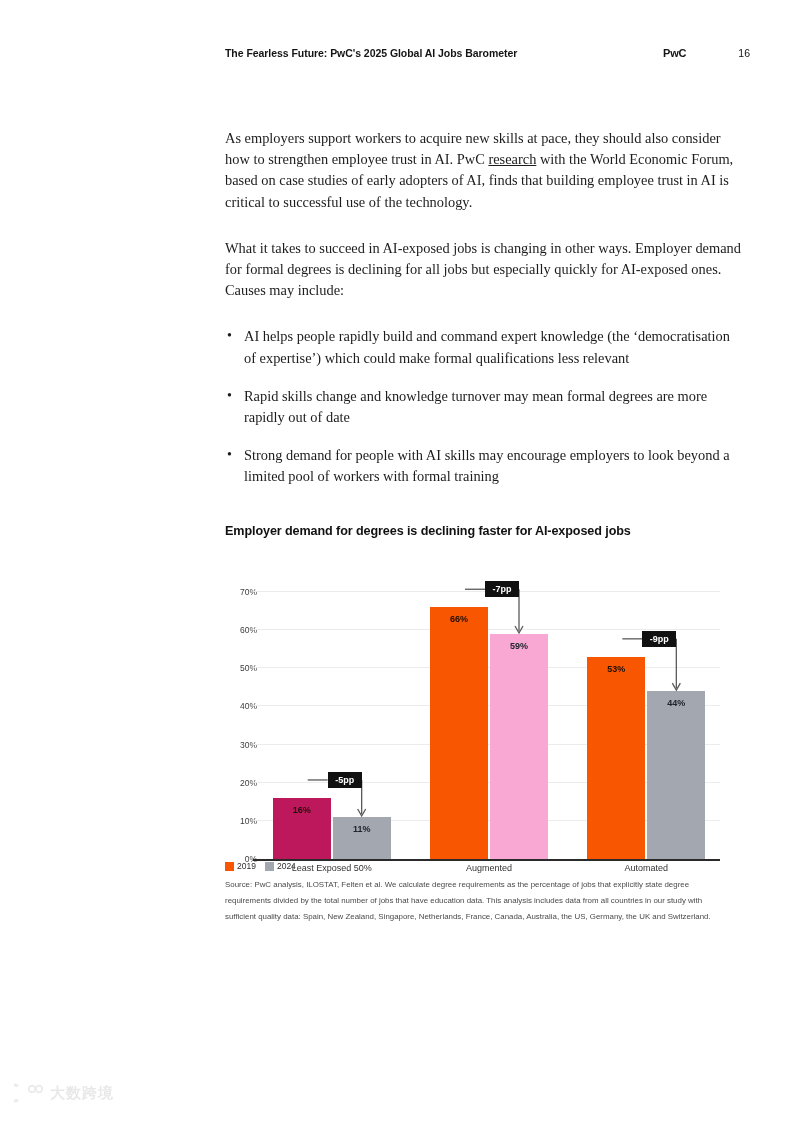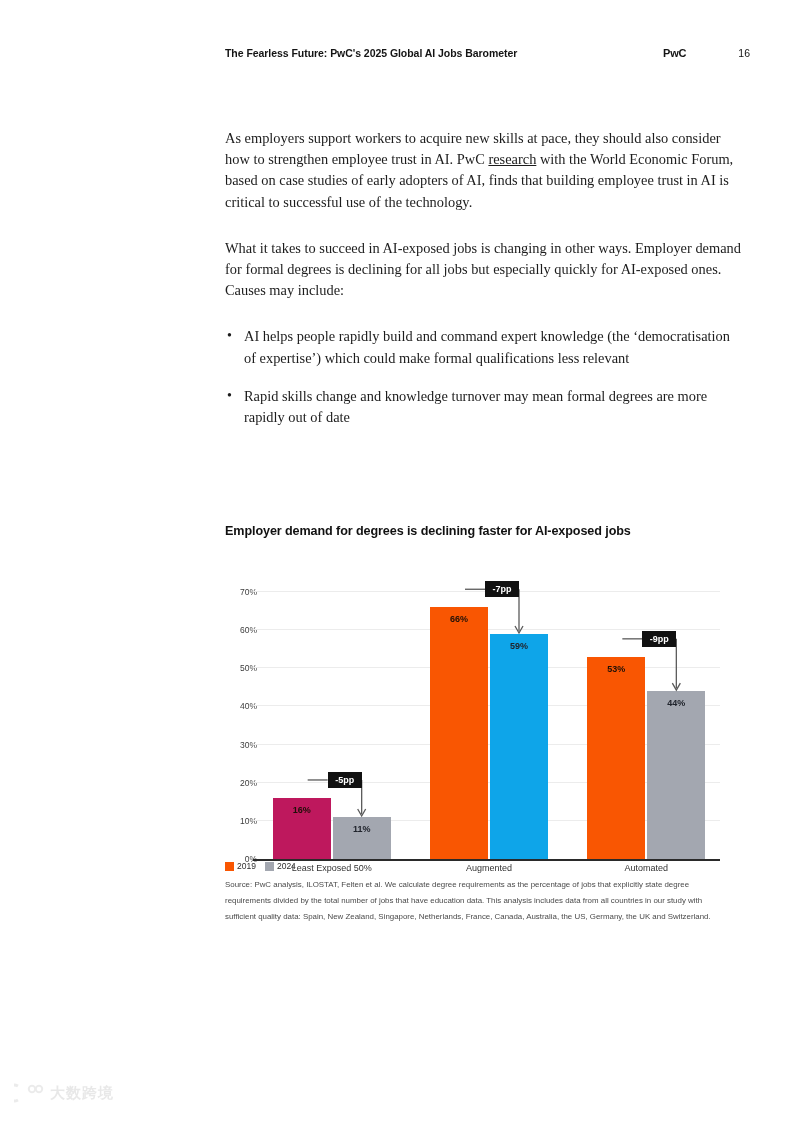--- a/index.html
+++ b/index.html
@@ -290,20 +290,21 @@
 
 <div class="content">
 
   <p class="para"><span>As employers support workers to acquire new skills at pace, they should also consider how to strengthen employee trust in AI. PwC </span><a class="link" href="#">research</a><span> with the World Economic Forum, based on case studies of early adopters of AI, finds that building employee trust in AI is critical to successful use of the technology.</span></p>
 
   <p class="para">What it takes to succeed in AI-exposed jobs is changing in other ways. Employer demand for formal degrees is declining for all jobs but especially quickly for AI-exposed ones. Causes may include:</p>
 
   <ul class="bullets">
     <li class="bullet">AI helps people rapidly build and command expert knowledge (the ‘democratisation of expertise’) which could make formal qualifications less relevant</li>
     <li class="bullet">Rapid skills change and knowledge turnover may mean formal degrees are more rapidly out of date</li>
+    <li class="bullet">Strong demand for people with AI skills may encourage employers to look beyond a limited pool of workers with formal training</li>
   </ul>
 
 </div>
 
 <div class="chart-block">
   <div class="chart-title">Employer demand for degrees is declining faster for AI-exposed jobs</div>
 
   <div class="plot-wrap">
     <div class="ylabels" id="ylabels">
         <div class="ytick" style="bottom: auto; top: 271px;">0%</div>
@@ -337,21 +338,21 @@
         <div class="gridline" style="bottom: 269px;"></div>
         <div class="bar series-2019" style="left: 19.6667px; width: 58px; height: 61.0286px; background: #be185d;">
           <div class="bar-value">16%</div>
         </div>
         <div class="bar series-2024" style="left: 79.6667px; width: 58px; height: 41.9571px; background: rgb(163, 167, 176);">
           <div class="bar-value">11%</div>
         </div>
         <div class="bar series-2019" style="left: 177px; width: 58px; height: 251.743px; background: rgb(249, 86, 2);">
           <div class="bar-value">66%</div>
         </div>
-        <div class="bar series-2024" style="left: 237px; width: 58px; height: 225.043px; background: #0ea5e9;">
+        <div class="bar series-2024" style="left: 237px; width: 58px; height: 225.043px; background: #f9a8d4;">
           <div class="bar-value">59%</div>
         </div>
         <div class="bar series-2019" style="left: 334.333px; width: 58px; height: 202.157px; background: rgb(249, 86, 2);">
           <div class="bar-value">53%</div>
         </div>
         <div class="bar series-2024" style="left: 394.333px; width: 58px; height: 167.829px; background: rgb(163, 167, 176);">
           <div class="bar-value">44%</div>
         </div>
         <div class="callout" style="left: 74.6667px; top: 183.971px; width: 34px;">-5pp</div>
         <div class="callout" style="left: 232px; top: -6.74286px; width: 34px;">-7pp</div>

